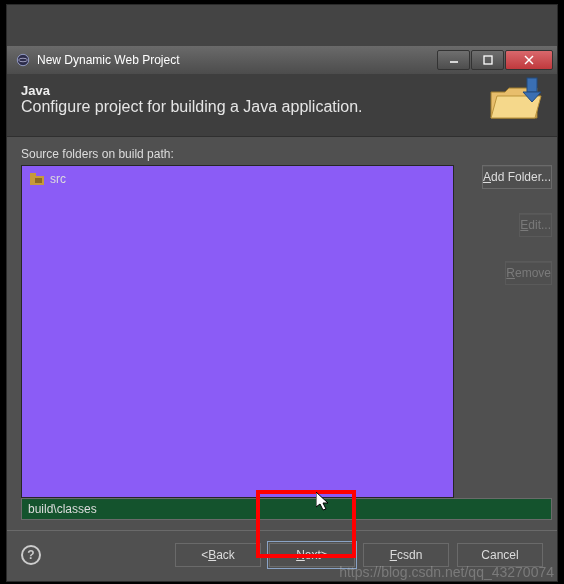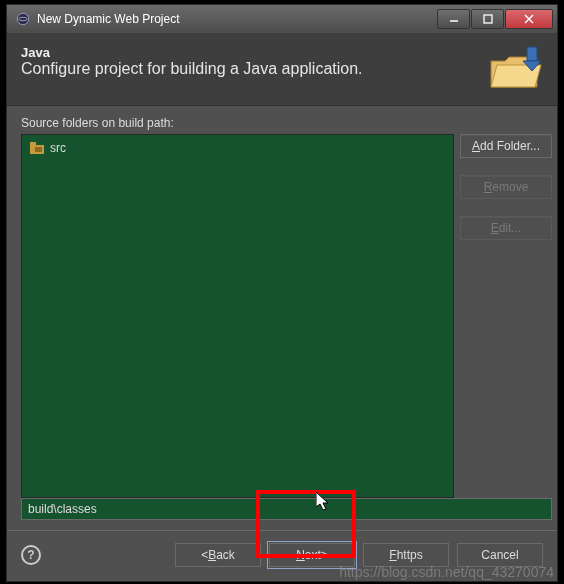--- a/index.html
+++ b/index.html
@@ -1,39 +1,39 @@
 <!DOCTYPE html>
 <html><head>
 <meta charset="utf-8">
 <style>
 * { box-sizing: border-box; margin: 0; padding: 0; font-family: "Segoe UI", Tahoma, sans-serif; }
 body { width: 564px; height: 584px; background: #000; position: relative; overflow: hidden; }
 
 .window { position: absolute; left: 6px; top: 4px; width: 552px; height: 578px; background: #444; border: 1px solid #2a2a2a; box-shadow: 0 0 6px rgba(0,0,0,.6); display: flex; flex-direction: column; }
 
-.titlebar { height: 28px; background: linear-gradient(#6a6a6a,#4c4c4c); display: flex; align-items: center; padding: 0 4px 0 8px; color: #fff; font-size: 12px; }
+.titlebar { height: 28px; background: linear-gradient(#6a6a6a,#4c4c4c); display: flex; align-items: center; padding: 0 4px 0 8px; color: #fff; font-size: 12px; margin-top: 41px; }
 .titlebar .app-icon { width: 16px; height: 16px; margin-right: 6px; display: flex; align-items: center; justify-content: center; }
 .titlebar .title { flex: 1; }
 .win-btns { display: flex; gap: 1px; }
 .win-btn { width: 33px; height: 20px; display: flex; align-items: center; justify-content: center; background: linear-gradient(#6f6f6f,#4d4d4d); border: 1px solid #333; border-radius: 2px; }
 .win-btn.close { width: 48px; background: linear-gradient(#d9686c,#c0393d); }
 
-.header { background: #3e3e3e; padding: 12px 14px 14px 14px; display: flex; align-items: flex-start; border-bottom: 1px solid #2f2f2f; }
+.header { background: #3e3e3e; padding: 2px 14px 14px 14px; display: flex; align-items: center; border-bottom: 1px solid #2f2f2f; }
 .header-left { flex: 1; }
 .header-title { color: #eee; font-size: 13px; font-weight: bold; }
 .header-sub { color: #e5e5e5; font-size: 16px; margin-top: 0; }
 .header-icon { width: 56px; height: 46px; margin-left: 8px; }
 
 .body { flex: 1; background: #505050; padding: 10px 5px 10px 14px; display: flex; flex-direction: column; }
 .label { color: #ddd; font-size: 12px; margin-bottom: 4px; }
 .row1 { display: flex; gap: 6px; flex: 1; min-height: 0; }
-.tree { flex: 1; background: #14532d; border: 1px solid #262626; padding: 4px; overflow: auto; }
+.tree { flex: 1; background: #8b5cf6; border: 1px solid #262626; padding: 4px; overflow: auto; }
 .tree-item { display: flex; align-items: center; color: #ddd; font-size: 12px; padding: 2px 4px; gap: 6px; }
 .pkg-icon { width: 14px; height: 12px; }
-.side-btns { width: 92px; display: flex; flex-direction: column; gap: 17px; }
+.side-btns { width: 92px; display: flex; flex-direction: column; gap: 24px; align-items: flex-end; }
 .side-btn { height: 24px; background: #4f4f4f; border: 1px solid #6a6a6a; color: #ddd; font-size: 12px; text-align: center; line-height: 22px; box-shadow: inset 0 1px 0 rgba(255,255,255,.05); }
 .side-btn .ul { text-decoration: underline; }
 .side-btn.disabled { color: #7a7a7a; border-color: #5a5a5a; }
 .output-label { margin-top: 10px; }
 .output-input { width: 100%; height: 22px; background: #14532d; border: 1px solid #6a6a6a; color: #ddd; font-size: 12px; padding: 2px 6px; }
 
 .footer { background: #505050; border-top: 1px solid #6a6a6a; padding: 12px 14px 14px 14px; display: flex; align-items: center; gap: 8px; }
 .help { width: 20px; height: 20px; border: 2px solid #ccc; border-radius: 50%; color: #ccc; font-size: 12px; font-weight: bold; display: flex; align-items: center; justify-content: center; }
 .spacer { flex: 1; }
 .foot-btn { width: 86px; height: 24px; background: #4f4f4f; border: 1px solid #6a6a6a; color: #ddd; font-size: 12px; display: flex; align-items: center; justify-content: center; }
@@ -101,35 +101,35 @@
                 <rect x="0" y="3" width="14" height="9" fill="#c79a3b"></rect>
                 <rect x="0" y="0" width="6" height="4" fill="#c79a3b"></rect>
                 <rect x="5" y="5" width="7" height="5" fill="#8d6a22"></rect>
               </svg>
           </span>
           <span>src</span>
         </div>
       </div>
       <div class="side-btns">
         <div class="side-btn"><span class="ul">A</span><span></span><span>dd Folder...</span></div>
+        <div class="side-btn disabled"><span class="ul">E</span><span>dit...</span></div>
         <div class="side-btn disabled"><span class="ul">R</span><span>emove</span></div>
-        <div class="side-btn disabled"><span class="ul">E</span><span>dit...</span></div>
       </div>
     </div>
     <input class="output-input" type="text" value="build\classes" style="">
   </div>
 
   <div class="footer">
     <div class="help">?</div>
     <div class="spacer"></div>
     <div class="foot-btn">&lt; <span class="ul">B</span><span>ack</span></div>
     <div class="foot-btn default"><span class="ul">N</span><span>ext</span> &gt;</div>
     <div class="foot-btn">
         <span class="ul">F</span>
-        <span>https</span>
+        <span>csdn</span>
       </div>
     <div class="foot-btn">
         <span>Cancel</span>
       </div>
   </div>
 </div>
 
 <div class="red-box"></div>
 <div class="cursor">
   <svg width="16" height="20" viewBox="0 0 16 20">

